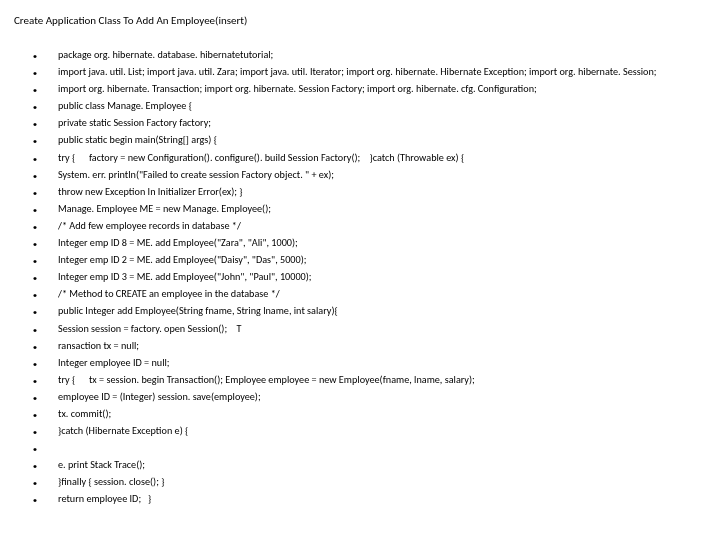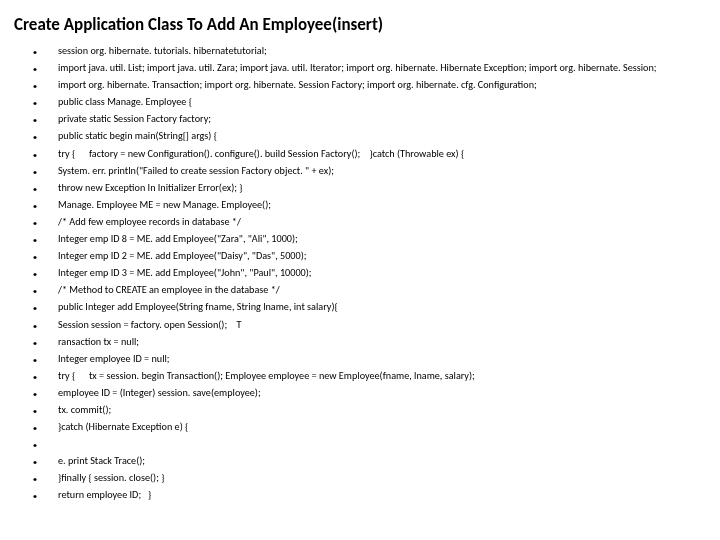--- a/index.html
+++ b/index.html
@@ -7,24 +7,23 @@
     padding: 14px 12px;
     font-family: Calibri, Arial, sans-serif;
     font-size: 11px;
     color: #000;
     background: #fff;
     width: 720px;
     height: 540px;
     box-sizing: border-box;
   }
   .title {
-    font-size: 17px;
-    margin-bottom: 8px;
+    font-size: 11px;
+    margin-bottom: 20px;
     margin-left: 2px;
-    font-weight: bold;
   }
   .list {
     margin: 0;
     padding: 0;
   }
   .row {
     display: flex;
     align-items: flex-start;
     line-height: 1.55;
     font-size: 10.2px;
@@ -42,21 +41,21 @@
   }
 </style>
 </head>
 <body>
 
 <div class="title">Create Application Class To Add An Employee(insert)</div>
 
 <div class="list">
   <div class="row">
       <span class="bullet">•</span>
-      <span class="line">session org. hibernate. tutorials. hibernatetutorial;</span>
+      <span class="line">package org. hibernate. database. hibernatetutorial;</span>
     </div>
   <div class="row">
       <span class="bullet">•</span>
       <span class="line">import java. util. List; import java. util. Zara; import java. util. Iterator; import org. hibernate. Hibernate Exception; import org. hibernate. Session;</span>
     </div>
   <div class="row">
       <span class="bullet">•</span>
       <span class="line">import org. hibernate. Transaction; import org. hibernate. Session Factory; import org. hibernate. cfg. Configuration;</span>
     </div>
   <div class="row">

